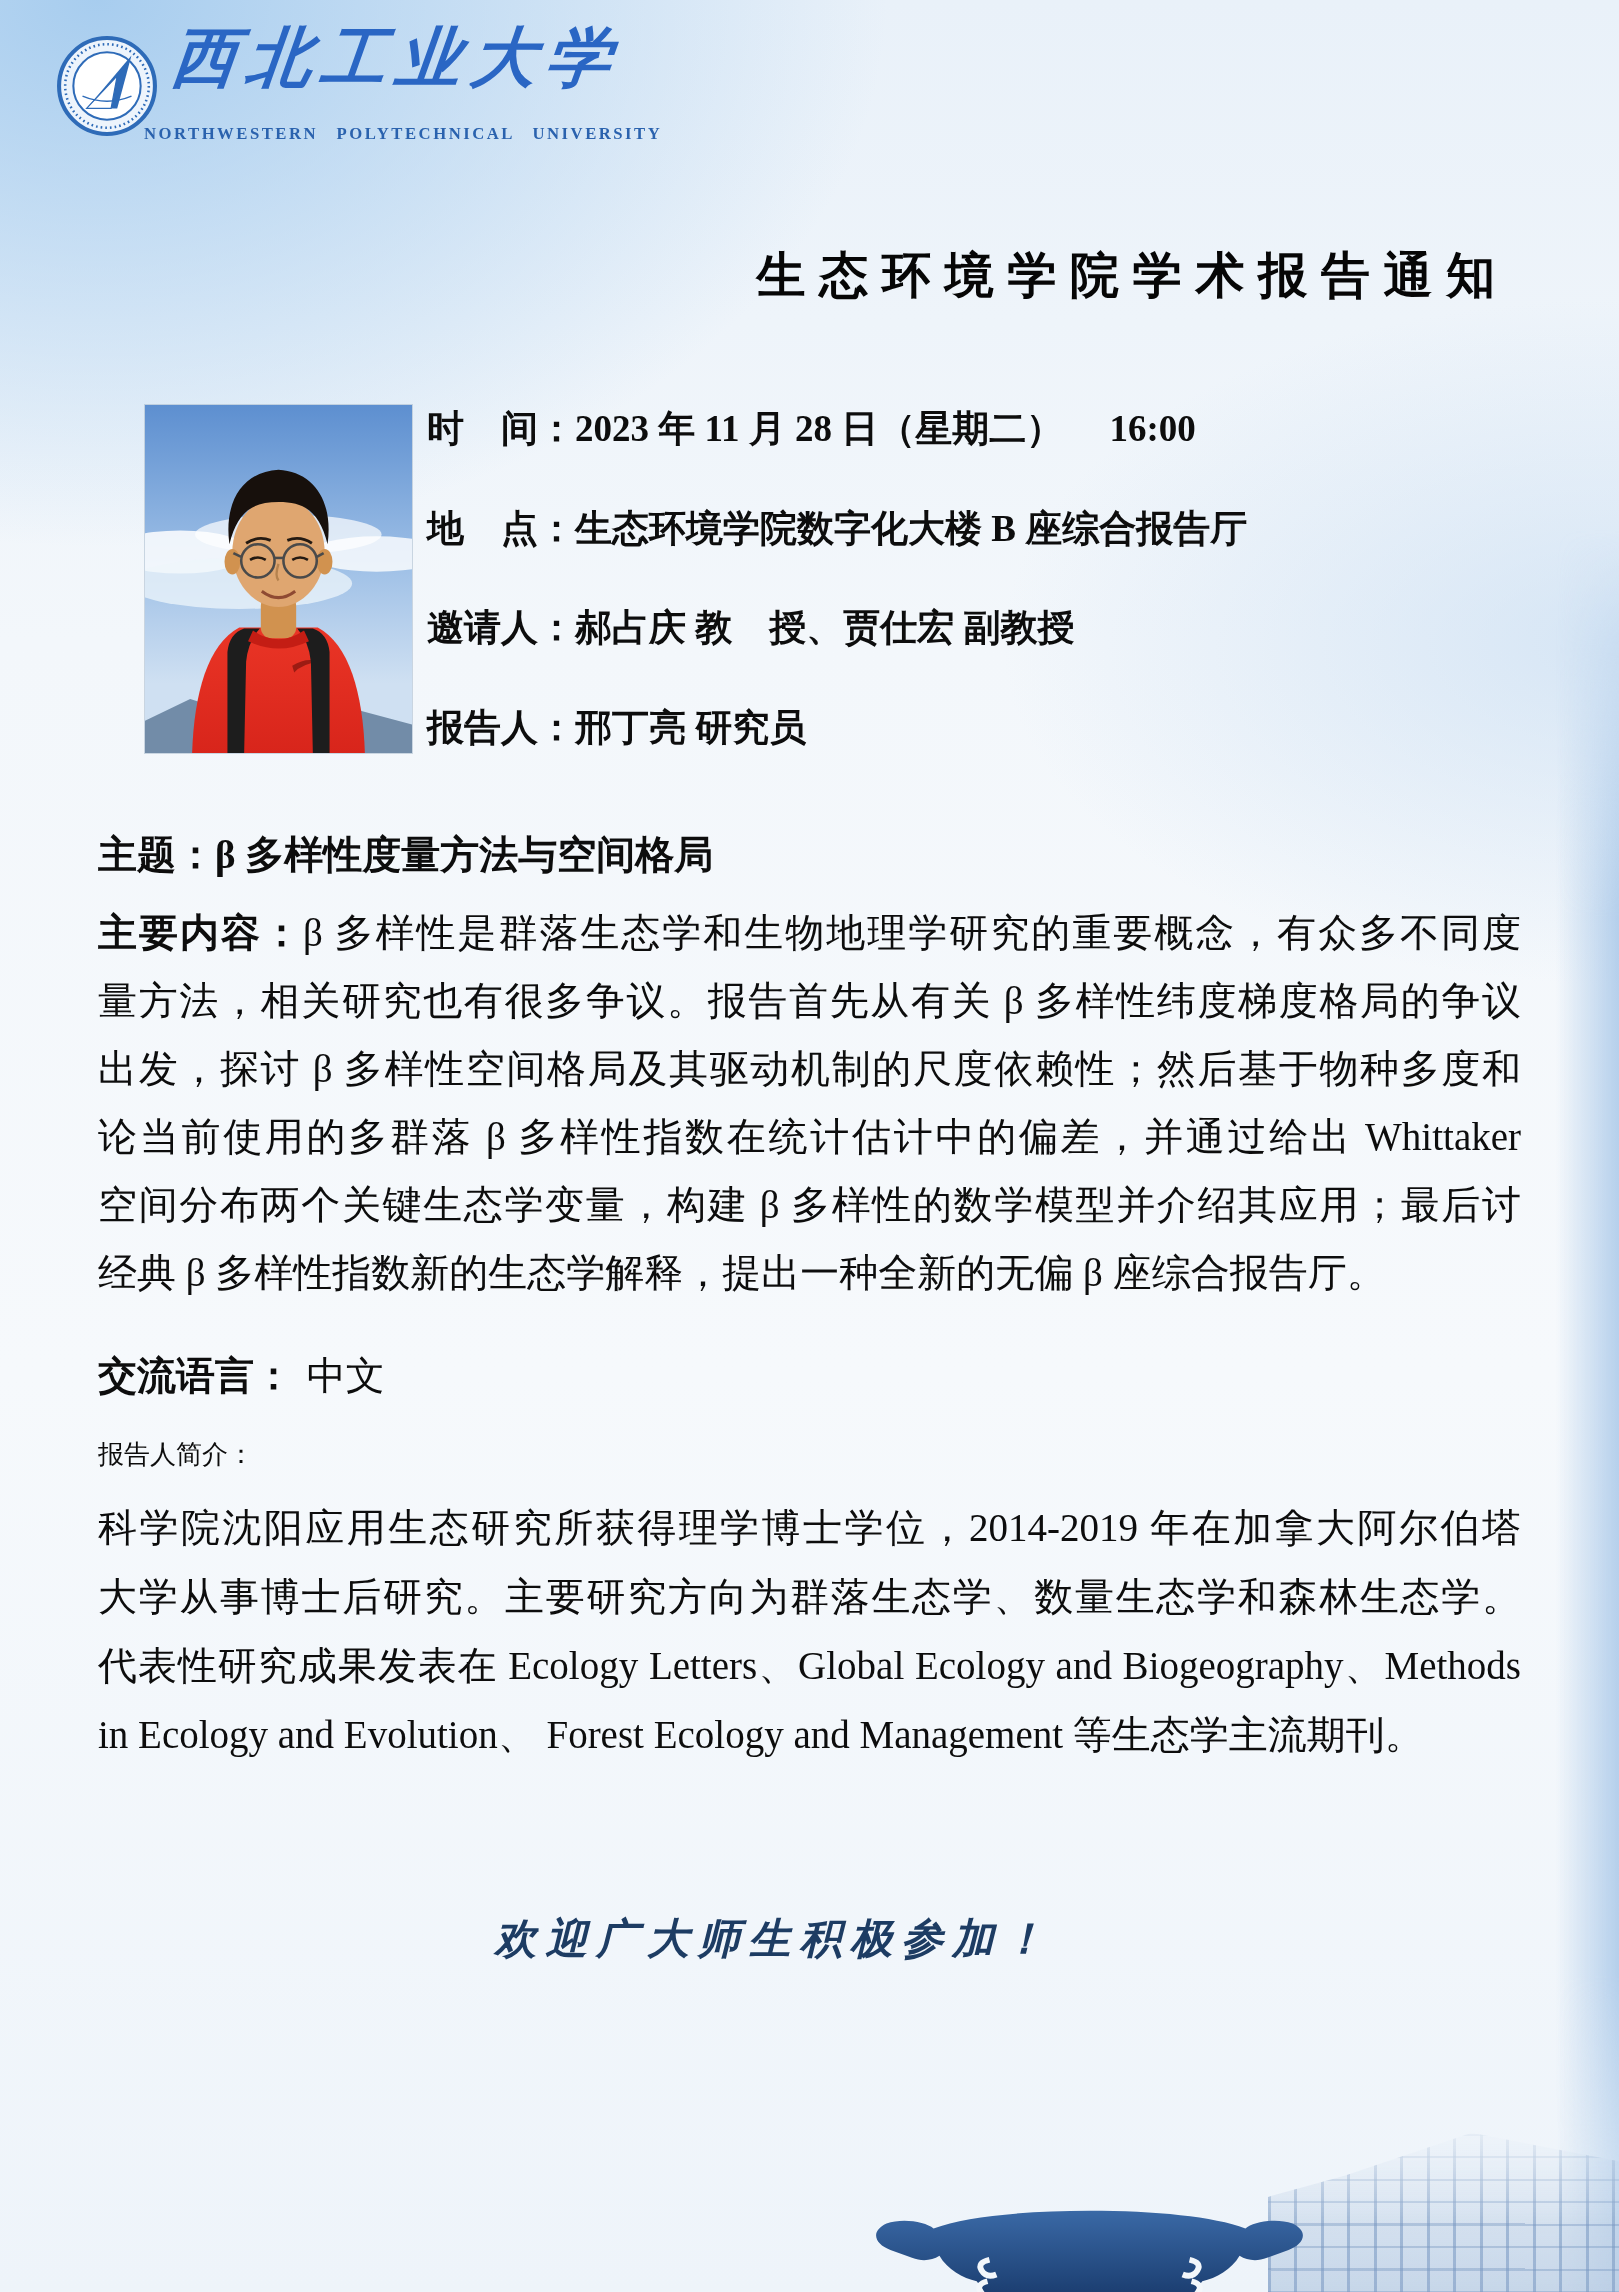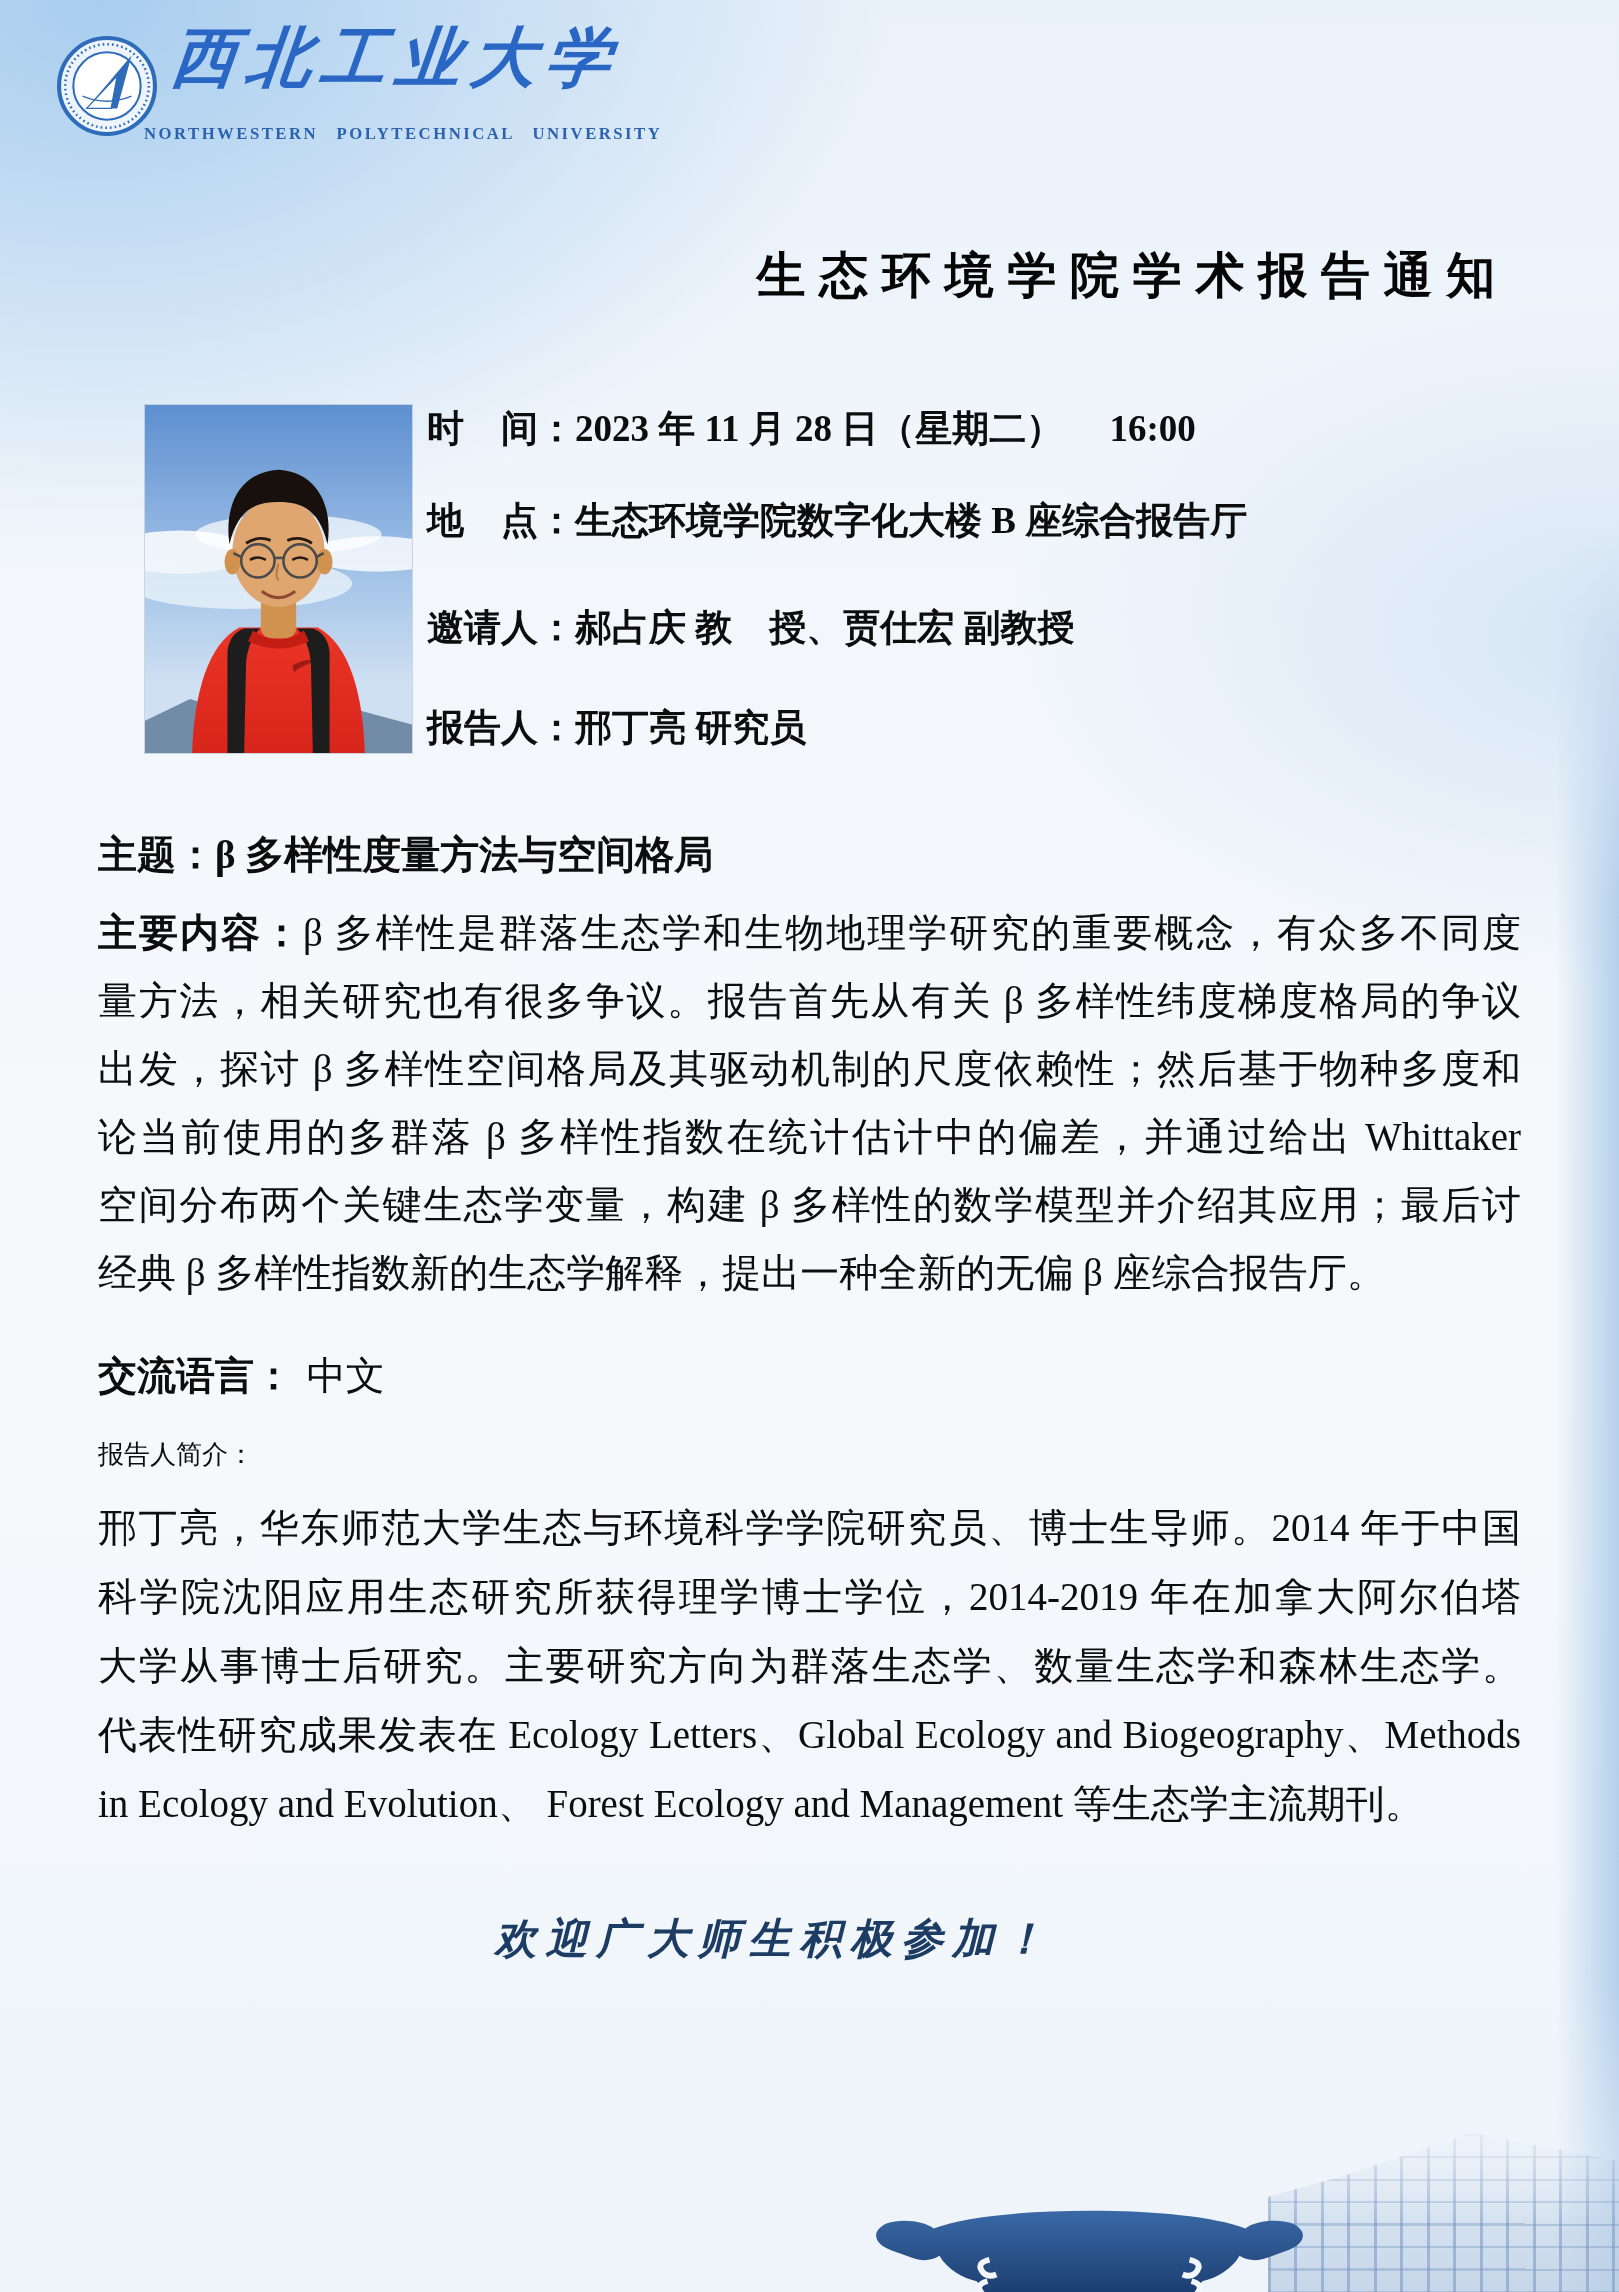--- a/index.html
+++ b/index.html
@@ -36,21 +36,21 @@
   
   .photo{
     position:absolute;left:145px;top:405px;width:267px;height:348px;
     outline:1px solid rgba(160,180,200,.5);
   }
   .photo svg{display:block;width:100%;height:100%;}
   
   .info{position:absolute;left:427px;top:400px;width:1078px;height:372px;}
   .info-line{position:absolute;left:0;white-space:nowrap;font-size:37px;font-weight:bold;}
   .info-line:nth-child(1){top:3.9px;}
-  .info-line:nth-child(2){top:96px;}
+  .info-line:nth-child(2){top:104px;}
   .info-line:nth-child(3){top:203px;}
   .info-line:nth-child(4){top:303px;}
   
   .topic-line{position:absolute;left:98px;top:828px;font-size:39px;font-weight:bold;white-space:nowrap;}
   .abstract{position:absolute;left:98px;top:899px;width:1423px;font-size:39px;line-height:68px;}
   .bio{position:absolute;left:98px;top:1493px;width:1423px;font-size:39px;line-height:69px;}
   .jline{text-align:justify;text-align-last:justify;}
   .lead{font-weight:bold;}
   .language-line{position:absolute;left:98px;top:1349px;font-size:39px;white-space:nowrap;}
   .language-line .val{margin-left:13.7px;}
@@ -176,21 +176,20 @@
     <div class="jline">空间分布两个关键生态学变量，构建 β 多样性的数学模型并介绍其应用；最后讨</div>
     <div>经典 β 多样性指数新的生态学解释，提出一种全新的无偏 β 座综合报告厅。</div>
   </div>
 
   <div class="language-line">
     <span class="lead">交流语言：</span><span class="val">中文</span>
   </div>
 
   <div class="bio-heading">报告人简介：</div>
   <div class="bio">
-    <div class="jline">邢丁亮，华东师范大学生态与环境科学学院研究员、博士生导师。2014 年于中国</div>
     <div class="jline">科学院沈阳应用生态研究所获得理学博士学位，2014-2019 年在加拿大阿尔伯塔</div>
     <div class="jline">大学从事博士后研究。主要研究方向为群落生态学、数量生态学和森林生态学。</div>
     <div class="jline">代表性研究成果发表在 Ecology Letters、Global Ecology and Biogeography、Methods</div>
     <div>in Ecology and Evolution、 Forest Ecology and Management 等生态学主流期刊。</div>
   </div>
 
   <div class="welcome">欢迎广大师生积极参加！</div>
 
   <div class="right-band"></div>
   <div class="building"></div>

